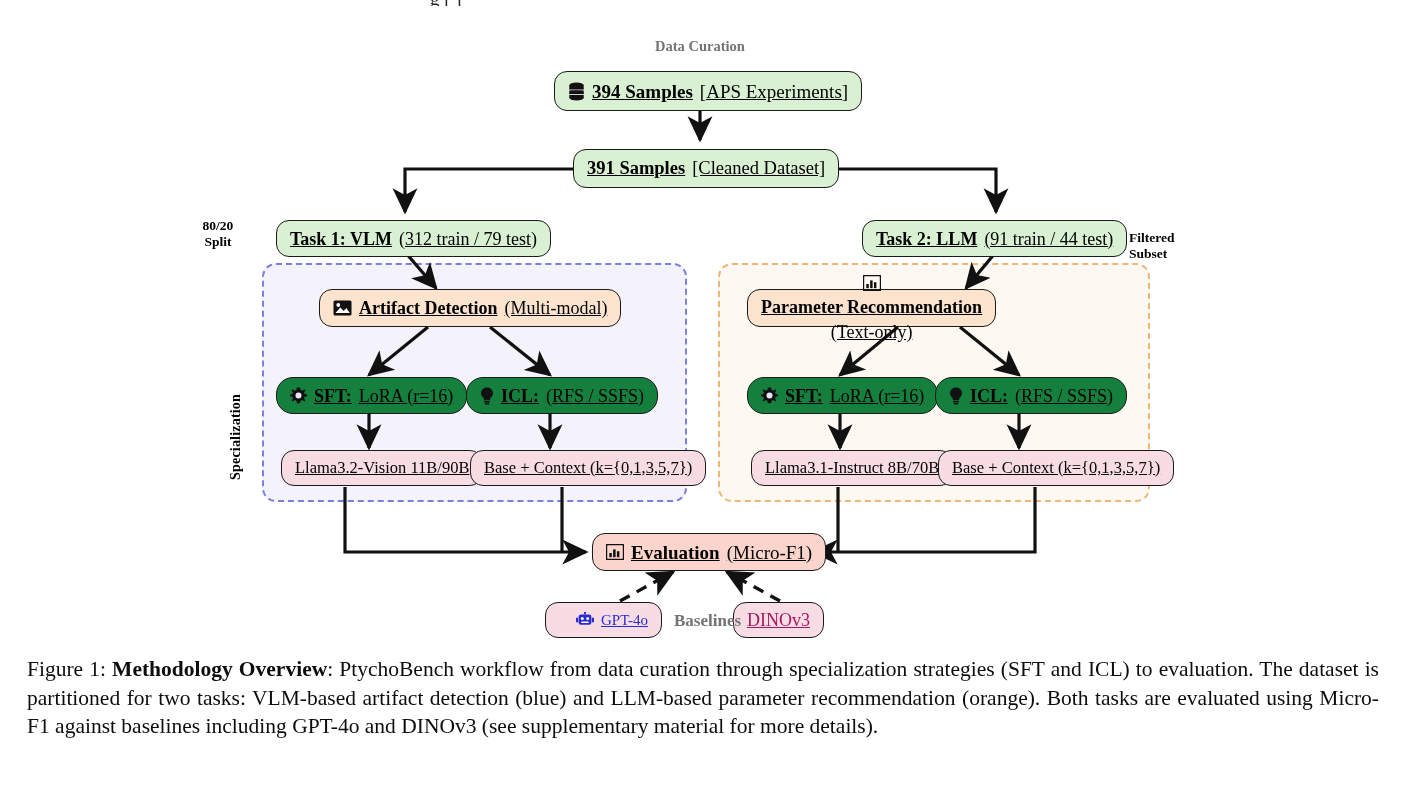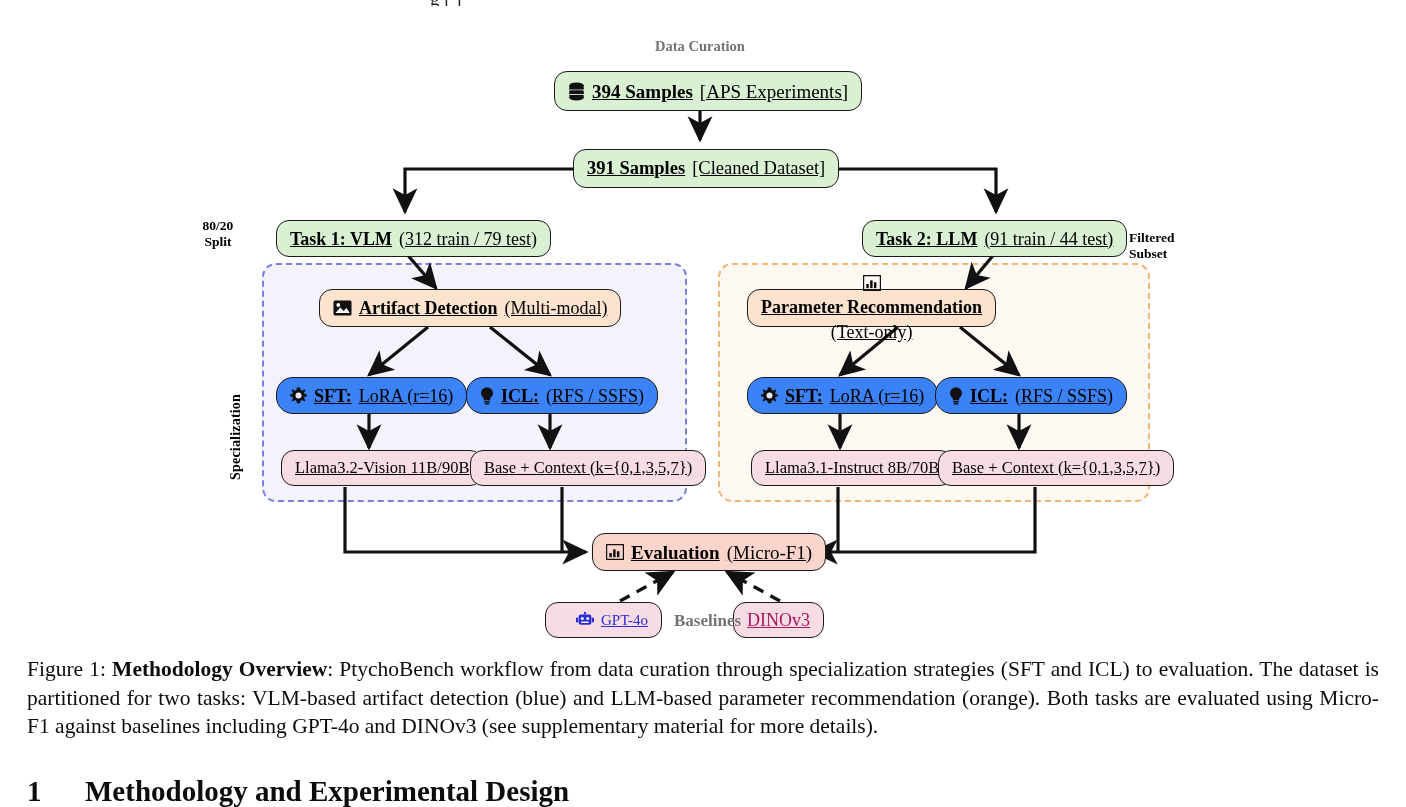--- a/index.html
+++ b/index.html
@@ -27,21 +27,21 @@
     white-space: nowrap;
     line-height: 1;
     z-index: 6;
     padding: 0 13px;
     text-decoration: underline;
   }
   .node .b { font-weight: bold; }
   .node .n { font-weight: normal; }
   .green  { background: #d9f0d3; }
   .peach  { background: #fbe3ce; }
-  .lav    { background: #3b82f6; border-radius: 17px; }
+  .lav    { background: #15803d; border-radius: 17px; }
   .pink   { background: #f7dce4; }
   .salmon { background: #fbd5cb; }
 
   
   .ic { display:inline-block; line-height:0; vertical-align:middle; }
   .ic svg { display:block; }
 
   
   .panel { position:absolute; border-radius: 14px; z-index: 1; }
   .panel-blue   { border: 2.4px dashed #7b7fe0; background: #f4f3fc; }
@@ -292,15 +292,14 @@
   </div>
 
   <div class="toplabel" style="left:674px; top:611px; font-size:17px;">Baselines</div>
 
   <div class="node pink" style="left:733px; top:602px; height:36px; font-size:18px; color:#a8185c;">
     <span class="n">DINOv3</span>
   </div>
 
   <div class="caption"><span>Figure 1: </span><b>Methodology Overview</b><span>: PtychoBench workflow from data curation through specialization strategies (SFT and ICL) to evaluation. The dataset is partitioned for two tasks: VLM-based artifact detection (blue) and LLM-based parameter recommendation (orange). Both tasks are evaluated using Micro-F1 against baselines including GPT-4o and DINOv3 (see supplementary material for more details).</span></div>
 
-  <div class="sec-head"><span class="num">1</span><span>Methodology and Experimental Design</span></div>
 
 </div>
 
 </body></html>

